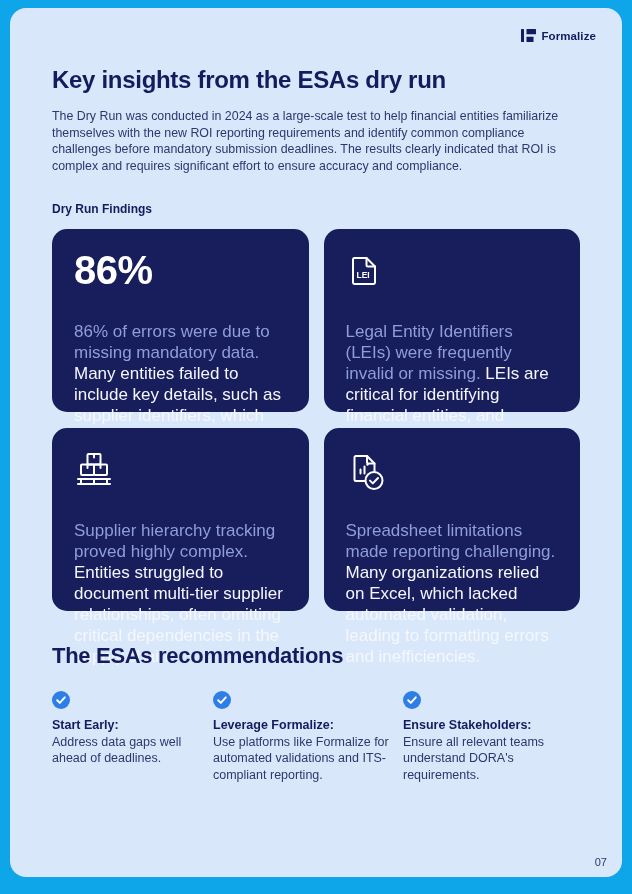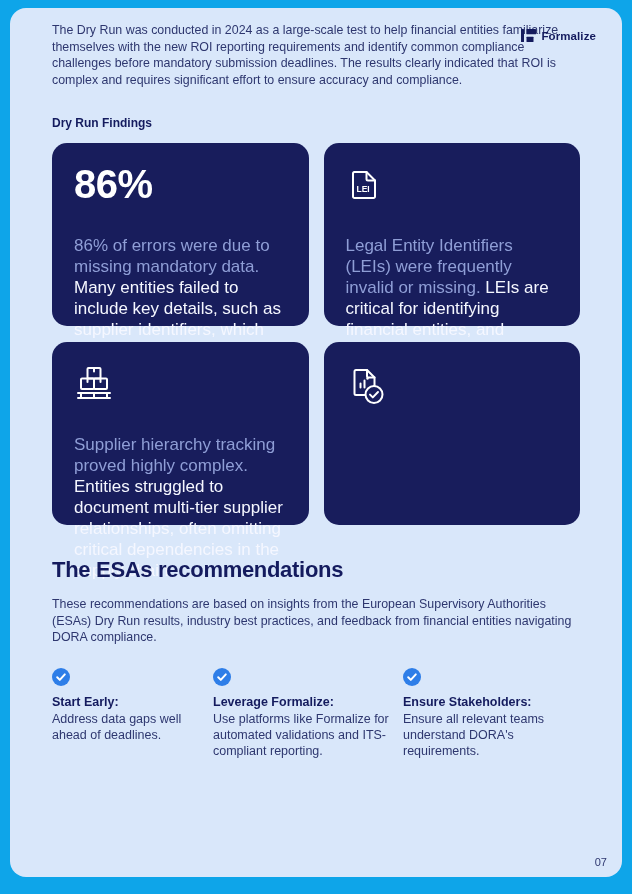--- a/index.html
+++ b/index.html
@@ -59,20 +59,21 @@
       <svg width="15" height="13" viewBox="0 0 15 13">
         <g fill="#141b5e">
           <rect x="0" y="0" width="3" height="13" rx="0.5"></rect>
           <rect x="5.5" y="0" width="9.5" height="5.3" rx="0.5"></rect>
           <rect x="5.5" y="7.7" width="7" height="5.3" rx="0.5"></rect>
         </g>
       </svg>
       <span class="logo-text">Formalize</span>
     </div>
 
+    <h1 class="title">Key insights from the ESAs dry run</h1>
 
     <p class="intro">The Dry Run was conducted in 2024 as a large-scale test to help financial entities familiarize themselves with the new ROI reporting requirements and identify common compliance challenges before mandatory submission deadlines. The results clearly indicated that ROI is complex and requires significant effort to ensure accuracy and compliance.</p>
 
     <h2 class="findings-heading">Dry Run Findings</h2>
 
     <div class="grid">
 
       <div class="card">
         <div class="card-top">
           <span class="stat">86%</span>
@@ -127,27 +128,30 @@
             <g fill="none" stroke="#ffffff" stroke-width="2" stroke-linejoin="round" stroke-linecap="round">
               <path d="M10 4 h11 l7.5 7.5 v16 a1.5 1.5 0 0 1 -1.5 1.5 h-17 a1.5 1.5 0 0 1 -1.5 -1.5 v-22 a1.5 1.5 0 0 1 1.5 -1.5 z"></path>
               <path d="M21 4 v6 a1.5 1.5 0 0 0 1.5 1.5 h6"></path>
               <path d="M14.5 21.5 v-4 M18.5 21.5 v-7"></path>
             </g>
             <circle cx="21.5" cy="12.5" r="1.2" fill="#ffffff"></circle>
             <circle cx="28" cy="28.5" r="8.5" fill="#181d5c" stroke="#ffffff" stroke-width="2"></circle>
             <path d="M24 28.6 l2.8 2.8 l5.2 -5.4" fill="none" stroke="#ffffff" stroke-width="2" stroke-linecap="round" stroke-linejoin="round"></path>
           </svg>
         </div>
+        <p>
+          <span class="hl">Spreadsheet limitations made reporting challenging.</span>
+          <span>Many organizations relied on Excel, which lacked automated validation, leading to formatting errors and inefficiencies.</span>
+        </p>
       </div>
 
     </div>
 
     <h2 class="rec-heading">The ESAs recommendations</h2>
 
-    <p class="rec-intro">These recommendations are based on insights from the European Supervisory Authorities (ESAs) Dry Run results, industry best practices, and feedback from financial entities navigating DORA compliance.</p>
 
     <div class="rec-row">
 
       <div class="rec-item rec-col-1">
         <svg class="rec-check" viewBox="0 0 18 18">
           <circle cx="9" cy="9" r="9" fill="#2e7ee8"></circle>
           <path d="M5.2 9.3 l2.6 2.6 L12.8 6.4" stroke="#ffffff" stroke-width="2" fill="none" stroke-linecap="round" stroke-linejoin="round"></path>
         </svg>
         <div class="rec-title">Start Early:</div>
         <div class="rec-body">Address data gaps well ahead of deadlines.</div>

